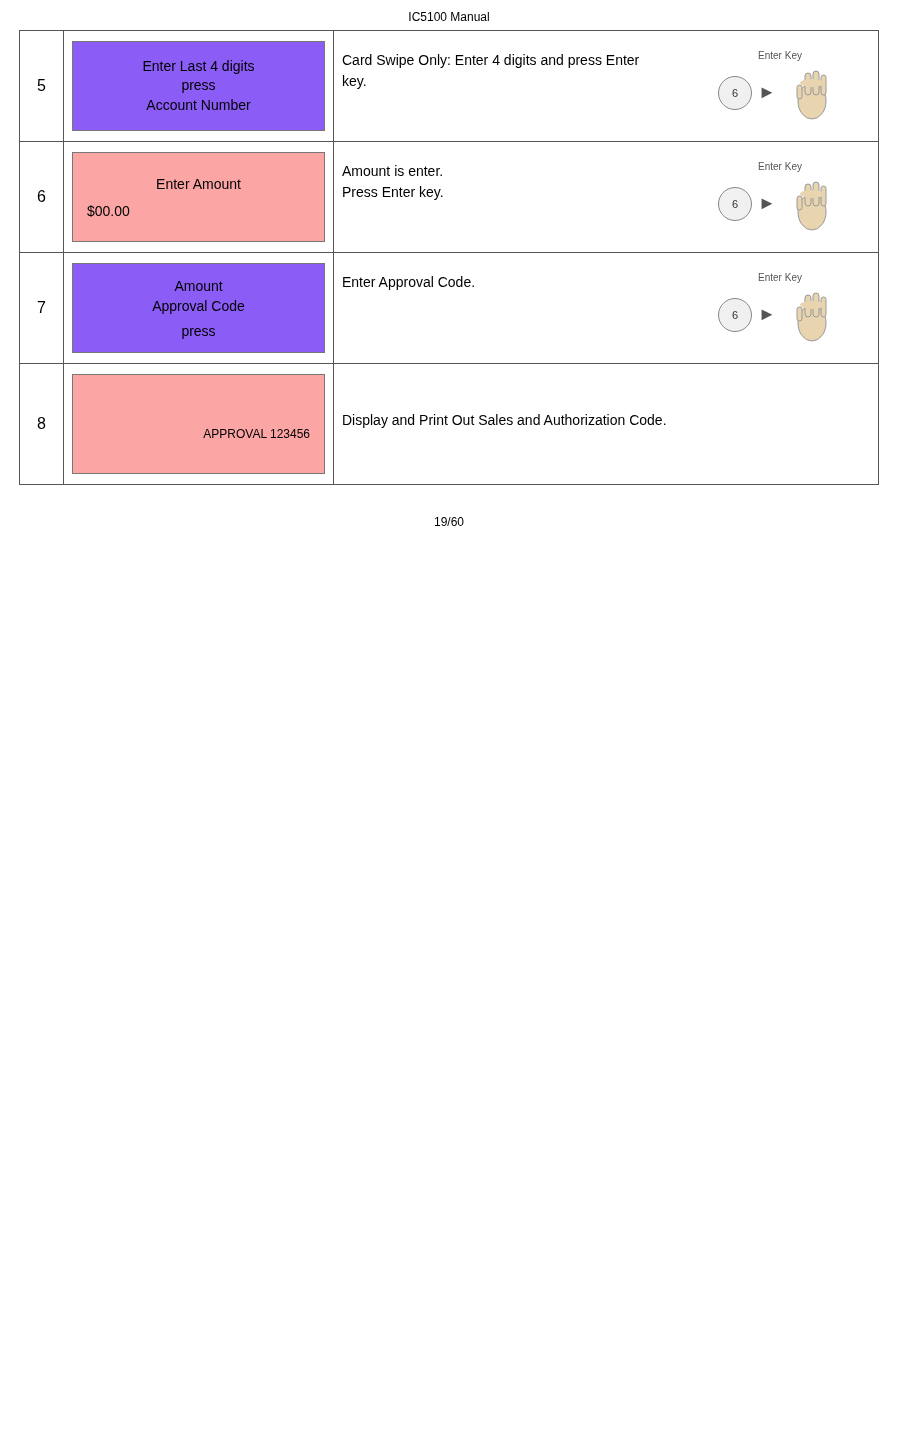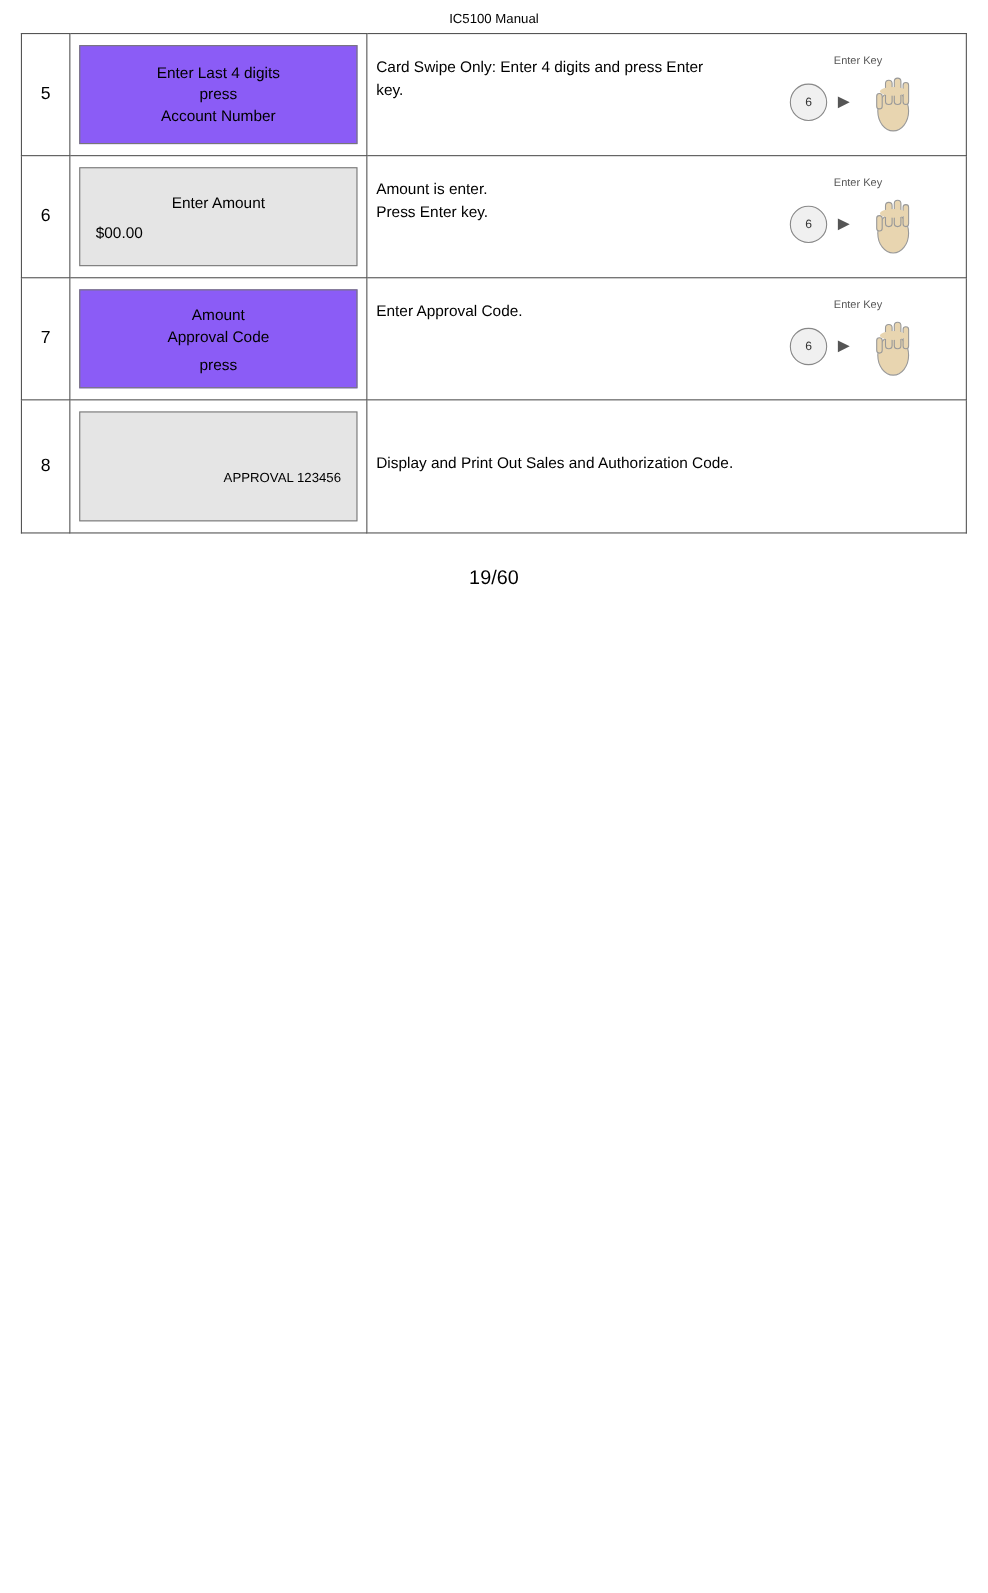--- a/index.html
+++ b/index.html
@@ -46,21 +46,21 @@
     .screen-box {
       border: 1.5px solid #777;
       padding: 10px 14px;
       background: #8b5cf6;
       min-height: 90px;
       display: flex;
       flex-direction: column;
       justify-content: center;
     }
     .screen-box.yellow-bg {
-      background: #e5e5e5;
+      background: #fca5a5;
     }
     .screen-text {
       font-size: 14px;
       text-align: center;
       line-height: 1.4;
     }
     .screen-amount {
       text-align: left;
       font-size: 14px;
       margin-top: 8px;
@@ -126,21 +126,21 @@
     }
     .desc-right {
       width: 180px;
       display: flex;
       flex-direction: column;
       align-items: center;
     }
     .page-footer {
       text-align: center;
       margin-top: 30px;
-      font-size: 18px;
+      font-size: 12px;
     }
   </style>
 </head>
 <body>
 
 <div class="page-title">IC5100 Manual</div>
 
 <table class="main-table">
 
   <tbody>

